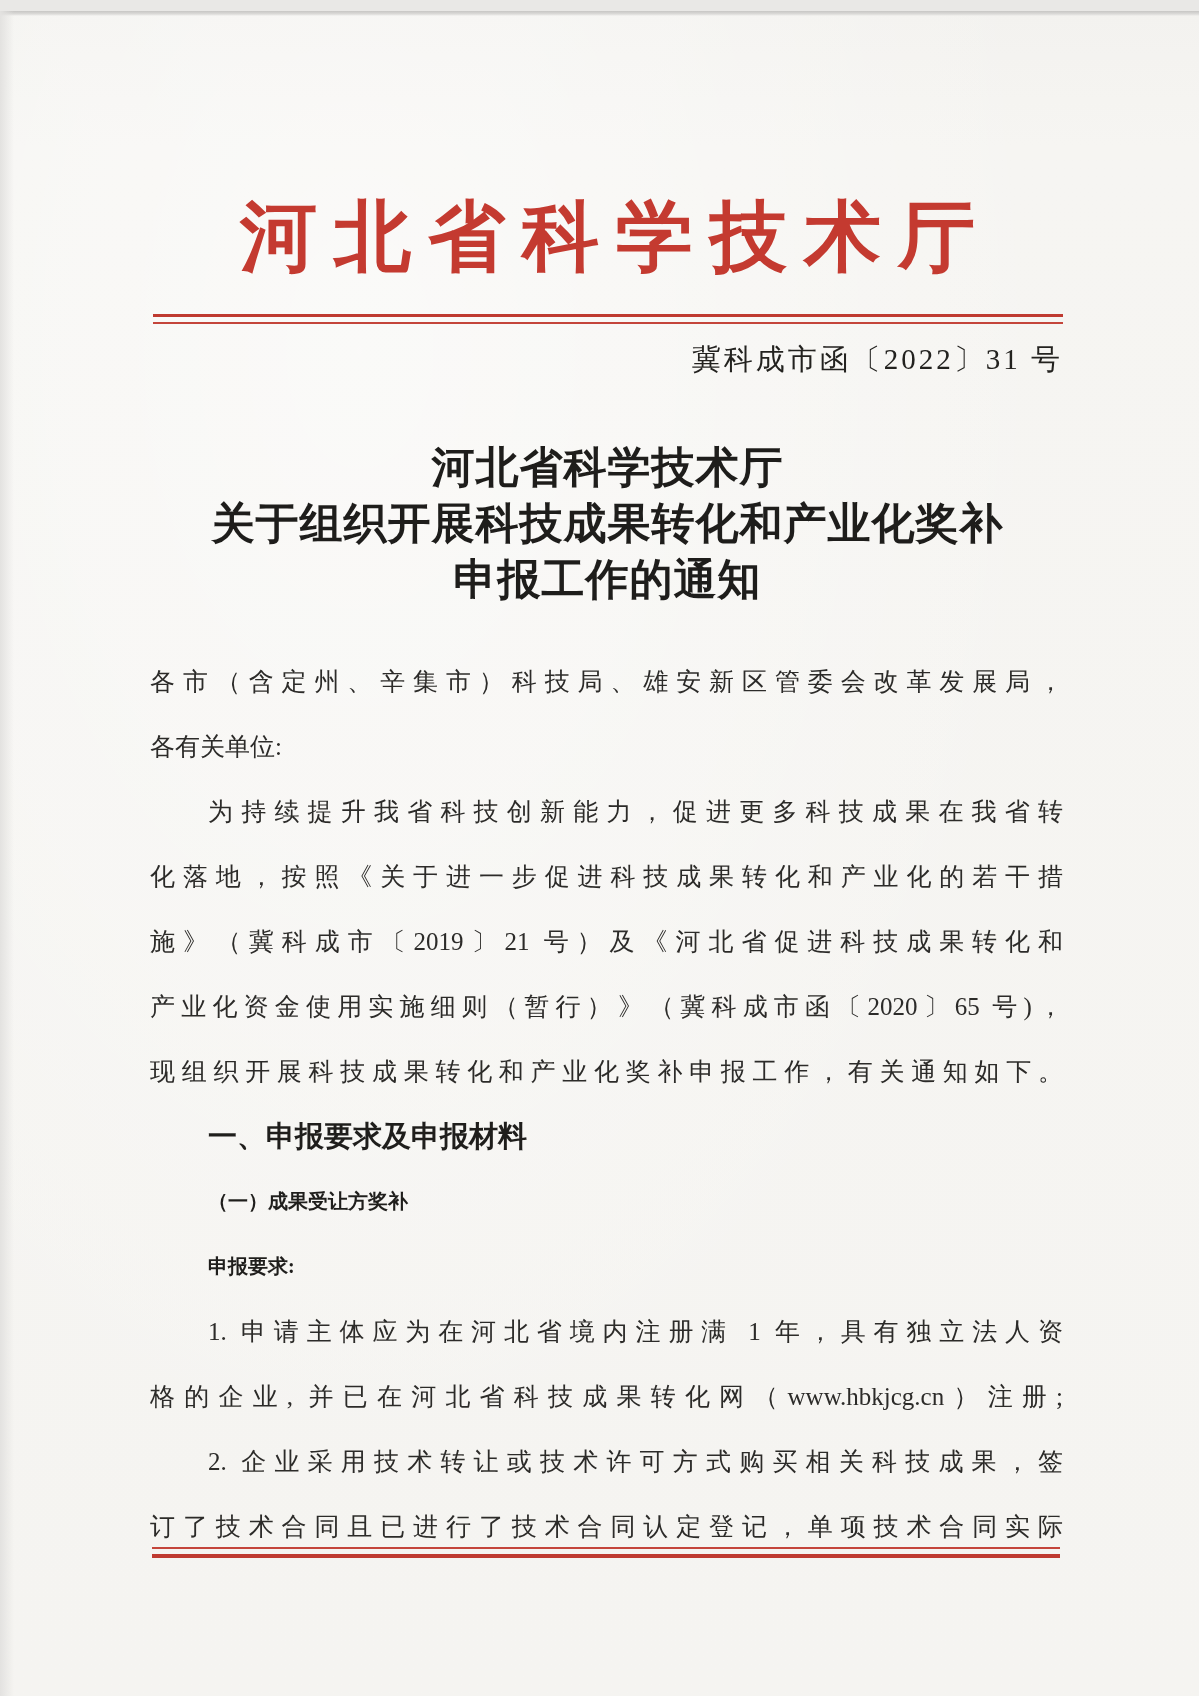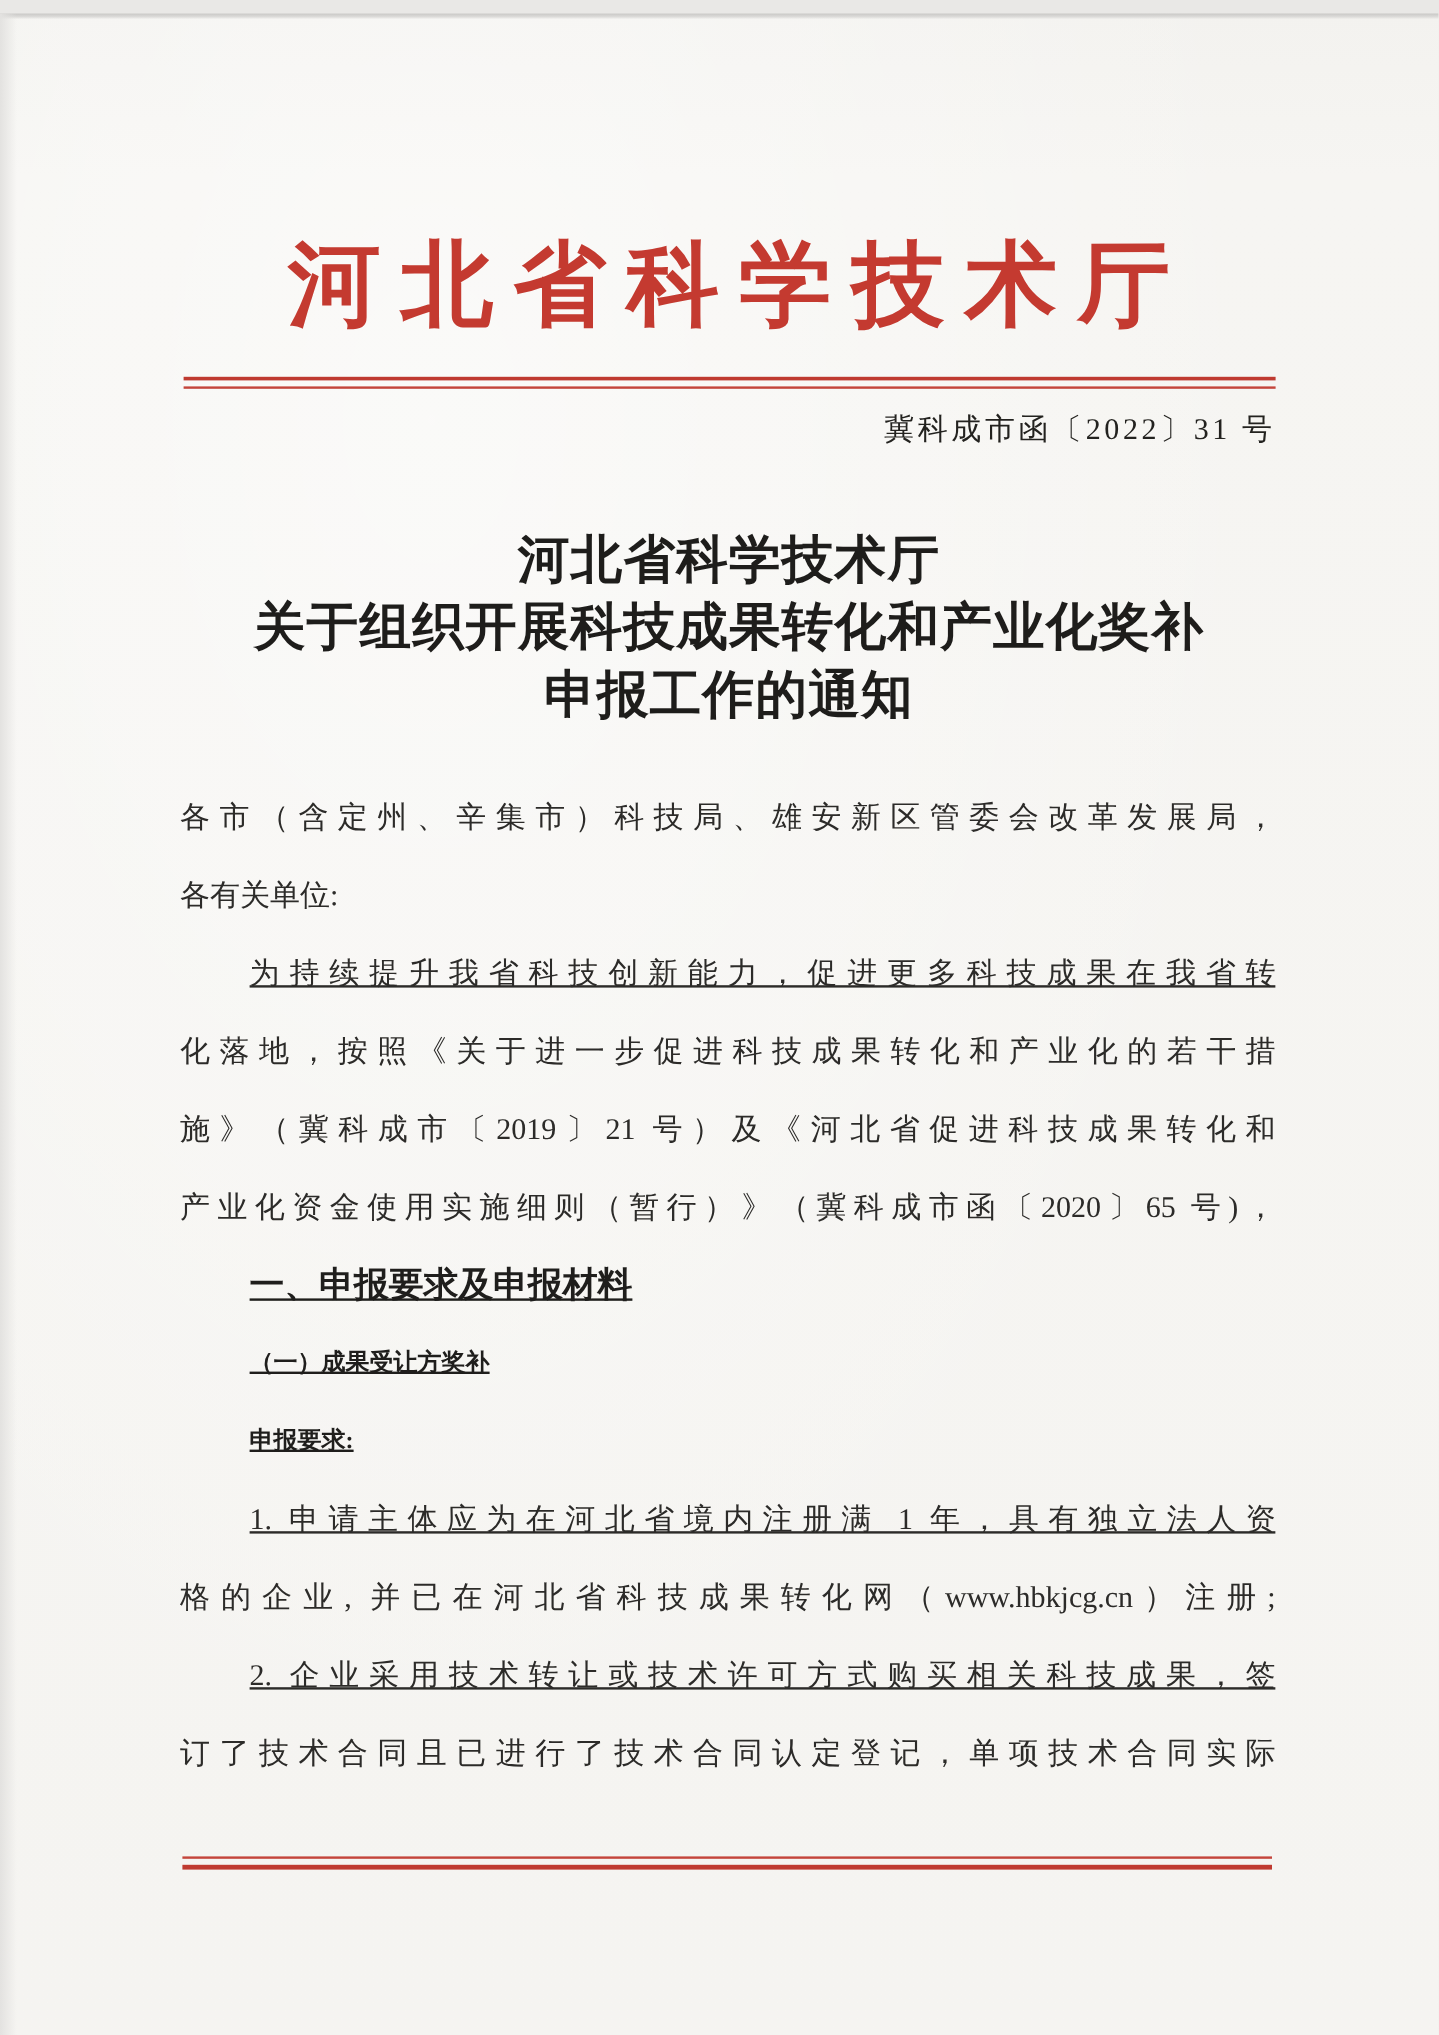--- a/index.html
+++ b/index.html
@@ -32,21 +32,21 @@
     letter-spacing:17px;text-indent:17px;
     color:#c43a30;
     white-space:nowrap;
   }
   .rule{position:absolute;left:153px;width:910px;background:#bf3a30;}
   .rule-a{top:303px;height:3px;}
   .rule-b{top:311px;height:2px;background:#c4453b;}
   .doc-number{
     position:absolute;top:327px;left:152px;width:911px;height:42px;
     line-height:42px;text-align:right;
-    font-size:25px;letter-spacing:3px;color:#23221f;
+    font-size:29px;letter-spacing:3px;color:#23221f;
     white-space:nowrap;
   }
 
   
   .doc-title{
     position:absolute;top:428px;left:152px;width:911px;
     text-align:center;
     font-family:"Liberation Sans","DejaVu Sans",sans-serif;
     font-weight:bold;color:#1e1d1b;
   }
@@ -54,21 +54,21 @@
 
   
   .body-block{position:absolute;top:638px;left:150px;width:913px;}
   .line{
     height:65px;line-height:65px;
     font-size:25px;
     overflow:hidden;
     color:#2c2b29;
   }
   .just{text-align:justify;text-align-last:justify;text-justify:inter-character;}
-  .ind{text-indent:58px;text-decoration:underline;}
+  .ind{text-indent:58px;}
   .left{text-align:left;white-space:nowrap;}
   .h-sans{font-family:"Liberation Sans","DejaVu Sans",sans-serif;font-weight:bold;font-size:29px;color:#1f1e1c;}
   .h-serif{font-weight:bold;font-size:20px;color:#1f1e1c;}
 
   
   .f-rule{position:absolute;left:152px;width:908px;background:#bf3a30;}
   .f-thin{top:1536px;height:2px;background:#c4453b;}
   .f-thick{top:1543px;height:4px;}
 </style>
 </head>
@@ -93,20 +93,21 @@
     <div class="t-line">申报工作的通知</div>
   </div>
 
   <div class="body-block">
     <div class="line just">各市（含定州、辛集市）科技局、雄安新区管委会改革发展局，</div>
     <div class="line left">各有关单位:</div>
     <div class="line just ind">为持续提升我省科技创新能力，促进更多科技成果在我省转</div>
     <div class="line just">化落地，按照《关于进一步促进科技成果转化和产业化的若干措</div>
     <div class="line just">施》（冀科成市〔2019〕21 号）及《河北省促进科技成果转化和</div>
     <div class="line just">产业化资金使用实施细则（暂行）》（冀科成市函〔2020〕65 号)，</div>
+    <div class="line just">现组织开展科技成果转化和产业化奖补申报工作，有关通知如下。</div>
     <div class="line left ind h-sans">一、申报要求及申报材料</div>
     <div class="line left ind h-serif">（一）成果受让方奖补</div>
     <div class="line left ind h-serif">申报要求:</div>
     <div class="line just ind">1. 申请主体应为在河北省境内注册满 1 年，具有独立法人资</div>
     <div class="line just">格的企业, 并已在河北省科技成果转化网（www.hbkjcg.cn）注册;</div>
     <div class="line just ind">2. 企业采用技术转让或技术许可方式购买相关科技成果，签</div>
     <div class="line just">订了技术合同且已进行了技术合同认定登记，单项技术合同实际</div>
   </div>
 
   <div class="f-rule f-thin"></div>

